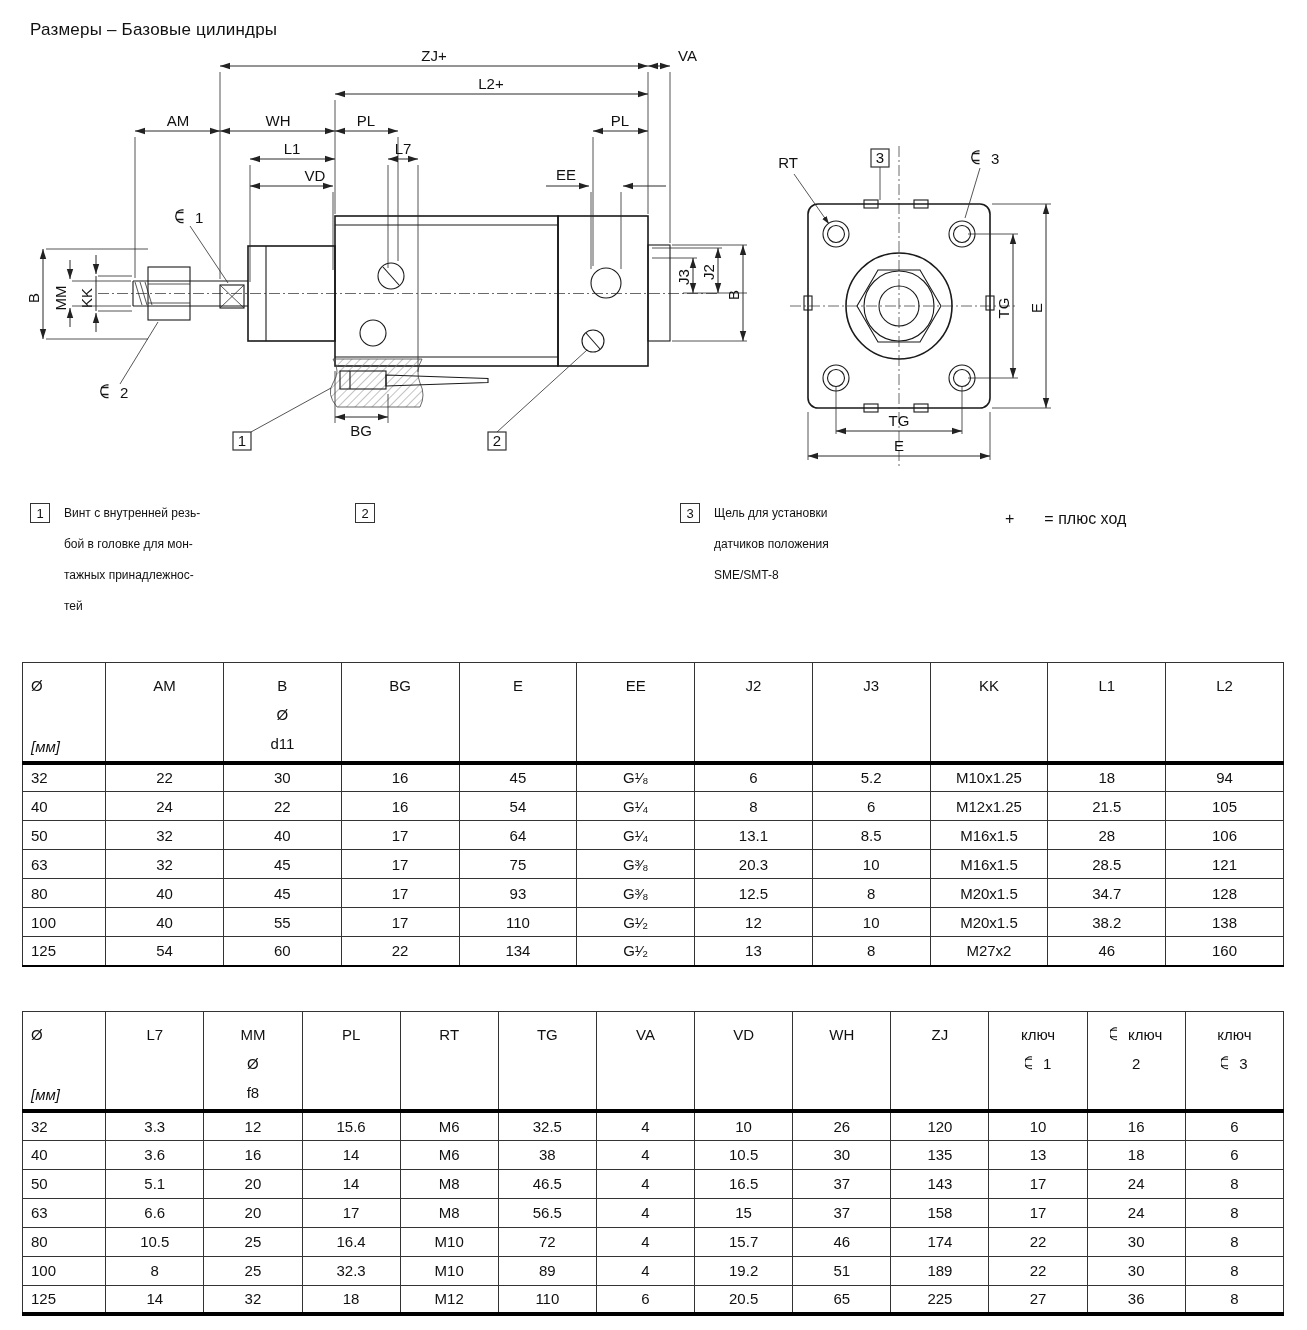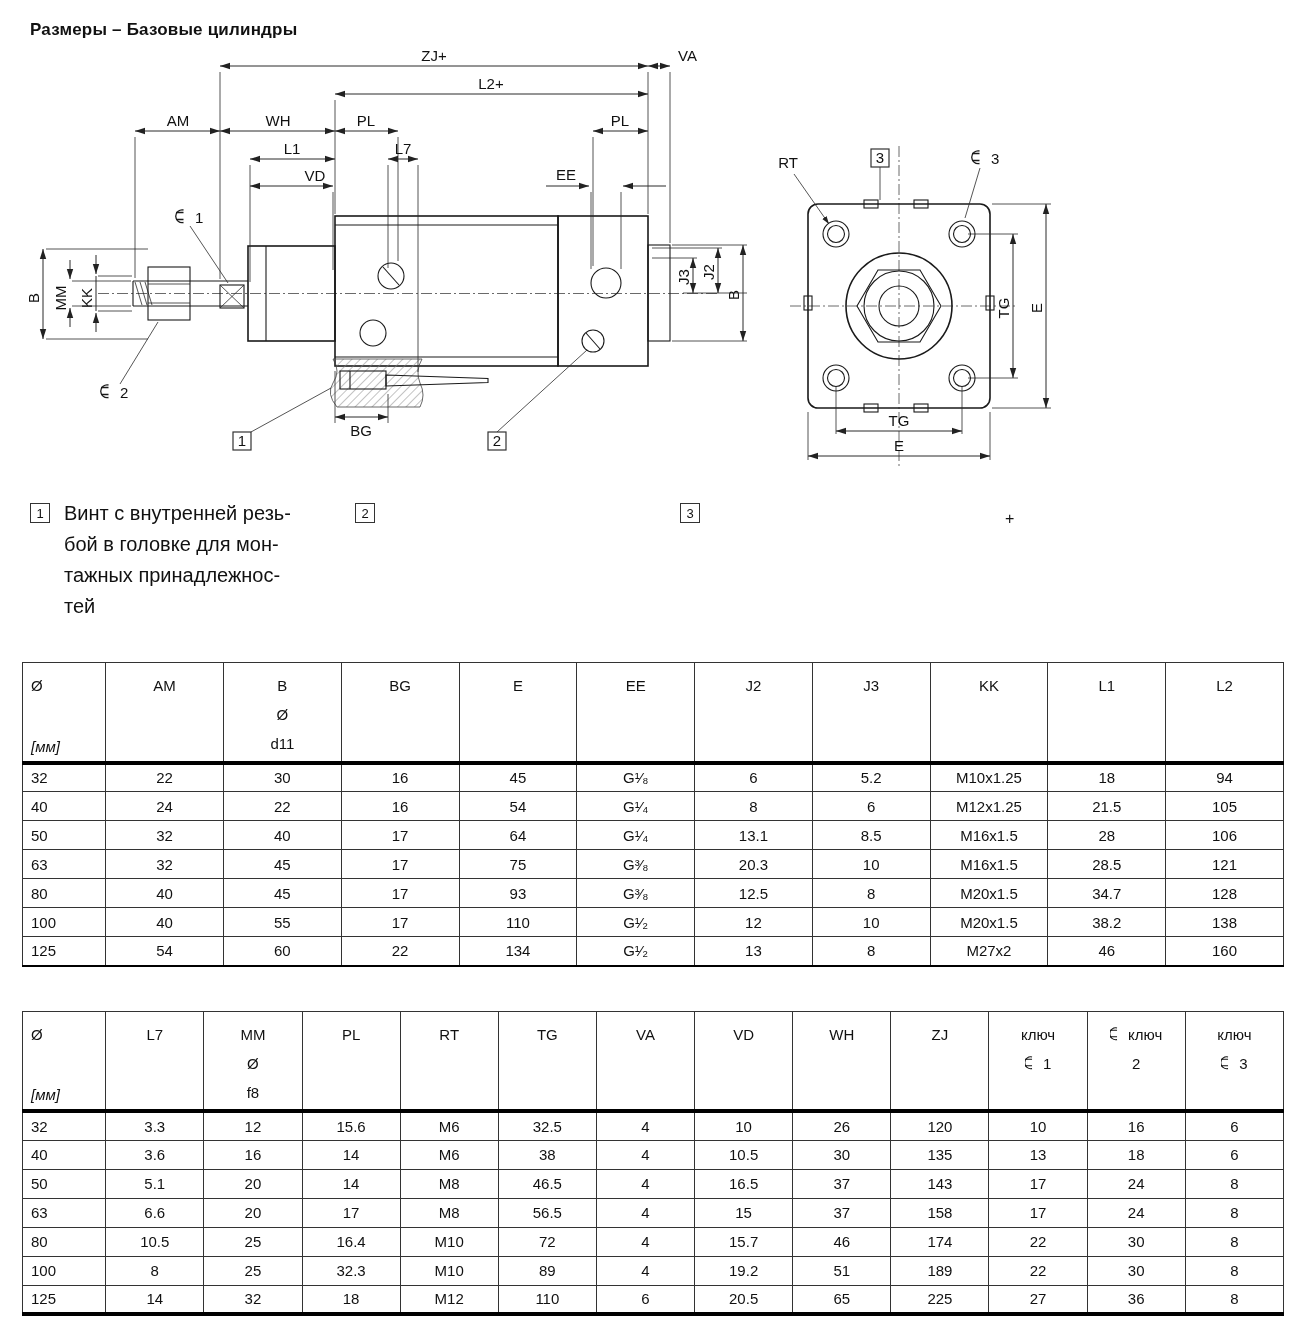--- a/index.html
+++ b/index.html
@@ -1,38 +1,38 @@
 <!DOCTYPE html>
 <html><head>
 <meta charset="utf-8">
 <style>
   * { margin:0; padding:0; box-sizing:border-box; }
   html,body { background:#fff; }
   body {
     width:1307px; height:1330px; overflow:hidden;
     font-family:"Liberation Sans", sans-serif; color:#111;
   }
-  .title { font-size:17px; font-weight:bold; margin:20px 0 0 30px; letter-spacing:.2px; }
+  .title { font-size:17px; font-weight:normal; margin:20px 0 0 30px; letter-spacing:.2px; }
 
   .draw-wrap { margin:6px 0 0 28px; }
   #dwg text { font-size:15px; fill:#111; text-anchor:middle; font-family:"Liberation Sans",sans-serif; }
   #dwg text.as { text-anchor:start; }
   #dwg .ol  { fill:none; stroke:#1a1a1a; stroke-width:1.6; }
   #dwg .md  { fill:none; stroke:#1a1a1a; stroke-width:1.1; }
   #dwg .dim { fill:none; stroke:#2a2a2a; stroke-width:1; }
   #dwg .ext { fill:none; stroke:#2a2a2a; stroke-width:.8; }
   #dwg .cl  { fill:none; stroke:#444; stroke-width:.8; stroke-dasharray:11 3 2 3; }
   #dwg .box { fill:#fff; stroke:#333; stroke-width:1.2; }
   #wr path  { stroke:#1a1a1a; stroke-width:1.3; fill:none; }
 
   .notes { display:flex; margin:18px 0 0 30px; }
   .note { width:325px; display:flex; align-items:flex-start; }
   .ref-box { width:20px; height:20px; border:1.2px solid #333; font-size:13px;
              display:flex; align-items:center; justify-content:center; margin:5px 14px 0 0; flex:none; }
-  .note-text { font-size:20px; line-height:31px; white-space:pre-line; }
+  .note-text { font-size:12px; line-height:31px; white-space:pre-line; }
   .plus-note { display:flex; font-size:16px; line-height:31px; margin-top:5px; }
   .plus-sym { margin-right:30px; }
 
   table.dims { border-collapse:collapse; table-layout:fixed; width:1262px; margin:40px 0 0 22px; font-size:15px; }
   table.dims th, table.dims td { border:1px solid #333; }
   table.dims thead th { border-bottom:4px solid #000; font-weight:normal; height:100px;
                         vertical-align:top; text-align:center; padding-top:8px; position:relative; }
   table.dims thead th div { line-height:29px; }
   table.dims thead th .unit { position:absolute; bottom:5px; left:8px; line-height:18px;font-style:italic; }
   table.dims thead th.c0h { text-align:left; padding-left:8px; }
@@ -319,23 +319,27 @@
     <div class="note-text">Винт с внутренней резь-
 бой в головке для мон-
 тажных принадлежнос-
 тей</div>
   </div>
   <div class="note">
     <div class="ref-box">2</div>
   </div>
   <div class="note">
     <div class="ref-box">3</div>
+    <div class="note-text">Щель для установки
+датчиков положения
+SME/SMT-8</div>
   </div>
   <div class="plus-note">
     <span class="plus-sym">+</span>
+    <span>= плюс ход</span>
   </div>
 </div>
 
 <table class="dims" id="t1">
   <colgroup>
     <col style="width:6.6%">
       <col>
       <col>
       <col>
       <col>

